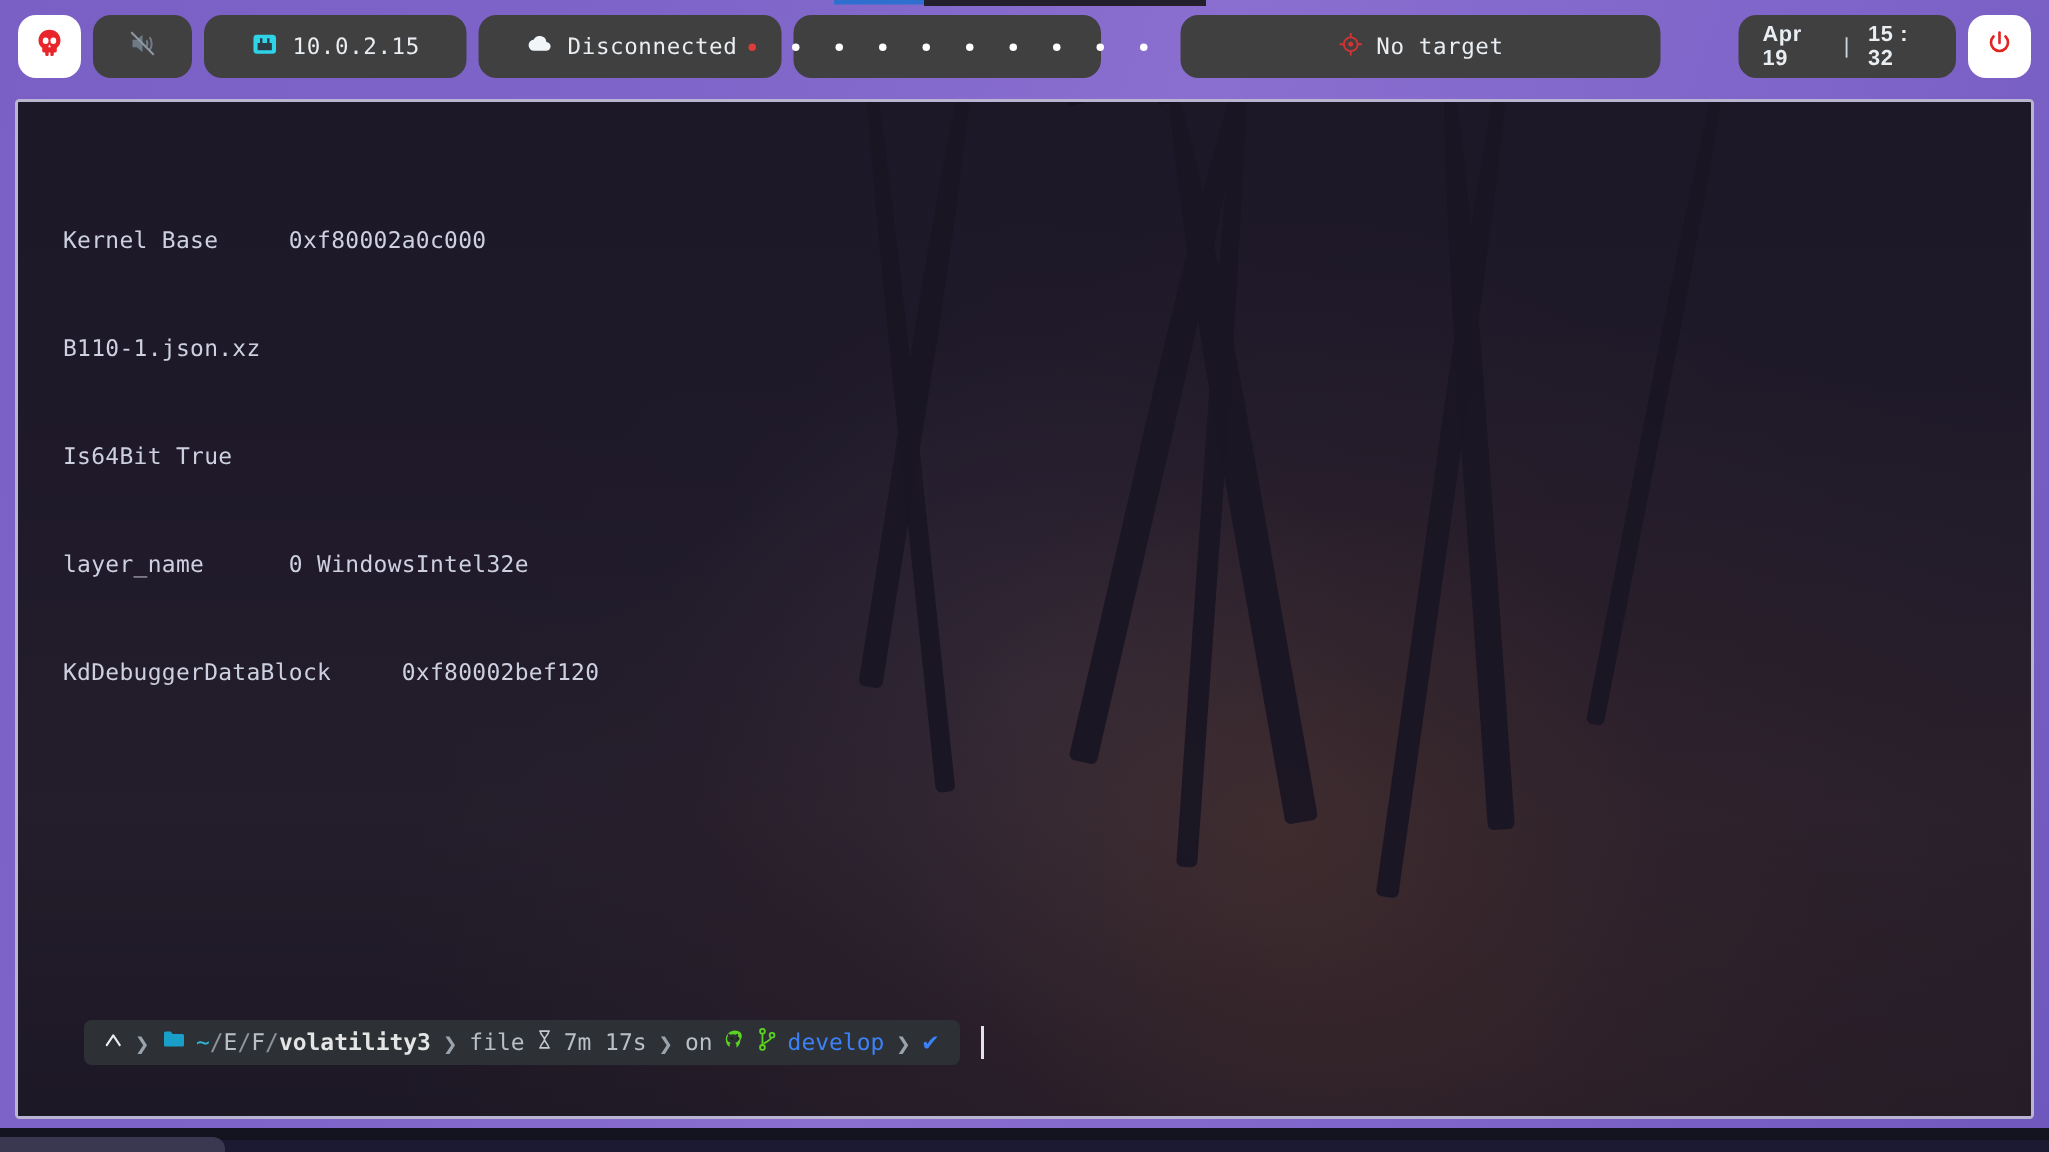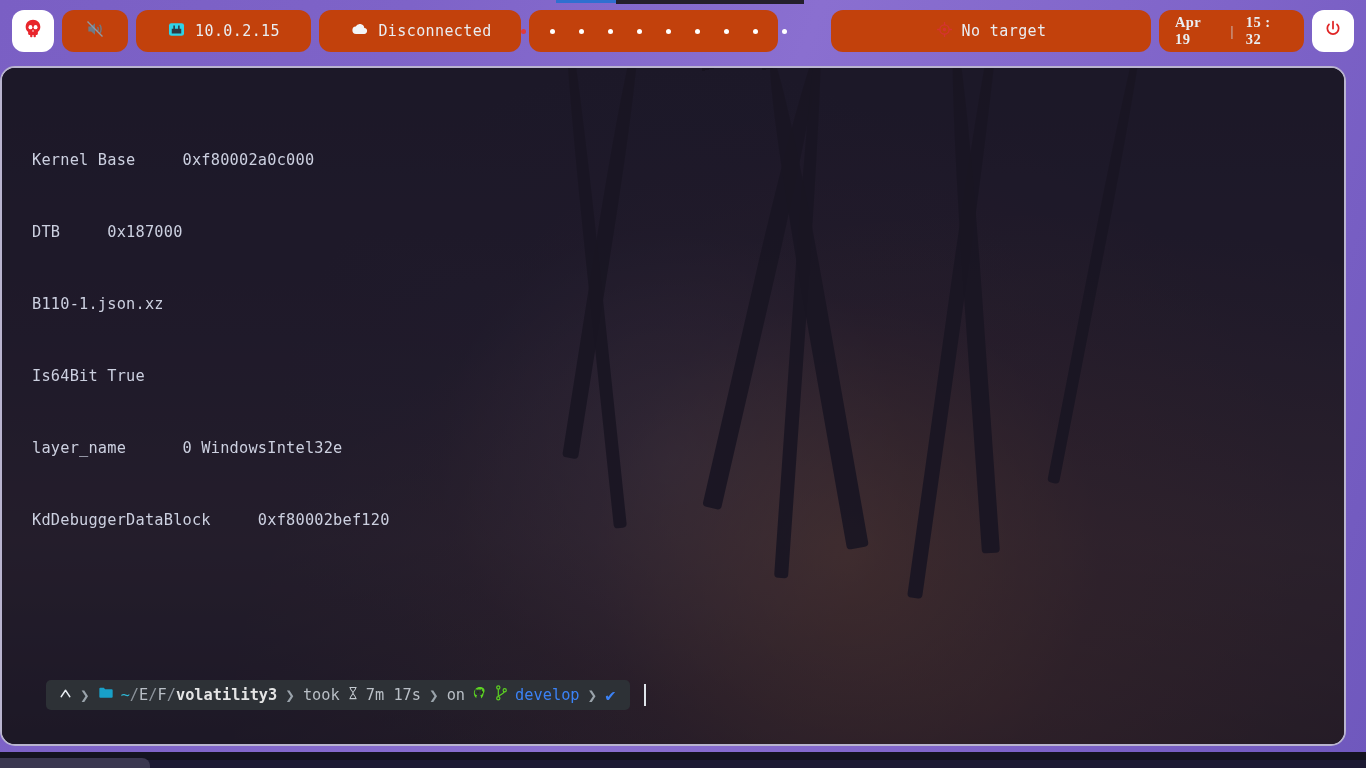--- a/index.html
+++ b/index.html
@@ -45,21 +45,21 @@
     width: 1366px;
     height: 62px;
     display: flex;
     align-items: center;
     gap: 8px;
     padding: 0 12px;
     z-index: 10;
   }
 
   .pill {
-    background: #c2410c;
+    background: #404040;
     border-radius: 12px;
     height: 42px;
     display: flex;
     align-items: center;
     justify-content: center;
     gap: 9px;
     color: #e9eef3;
     font-size: 15px;
     letter-spacing: 0.4px;
     padding: 0 16px;
@@ -75,46 +75,46 @@
     align-items: center;
     justify-content: center;
   }
 
   #pill-launcher { width: 42px; padding: 0; flex: 0 0 42px; }
   #pill-volume   { width: 66px; padding: 0; flex: 0 0 66px; }
   #pill-network  { flex: 0 0 175px; }
   #pill-vpn      { flex: 0 0 202px; }
   #pill-workspaces { flex: 1 1 auto; min-width: 0; }
   #pill-target   { flex: 0 0 320px; margin-left: 45px; }
-  #pill-clock    { flex: 0 0 145px; font-weight: bold; font-family: Liberation Serif, serif; font-size: 14.5px; }
+  #pill-clock    { flex: 0 0 145px; font-weight: bold; font-family: Liberation Sans, sans-serif; font-size: 14.5px; margin-left: 44px; }
   #pill-power    { flex: 0 0 42px; }
 
   .workspace-dots {
     display: flex;
     align-items: center;
     gap: 24px;
   }
   .ws-dot {
     width: 5px; height: 5px;
     border-radius: 50%;
     background: #ffffff;
   }
   .ws-dot.active { background: #e03b3b; }
 
   .clock-sep { color: #cfd6de; margin: 0 3px; font-weight: normal; }
 
   
   #terminal-window {
     position: absolute;
-    left: 0;
+    left: 10px;
     top: 66px;
     width: 1346px;
     height: 680px;
     border: 2px solid #b9b4cf;
-    border-radius: 15px;
+    border-radius: 3px;
     background: rgba(26, 23, 38, 0.90);
     overflow: hidden;
     z-index: 8;
   }
 
   
   #term-bg {
     position: absolute;
     inset: 0;
     background:
@@ -325,21 +325,20 @@
     <div class="blade" style="left:772px; top:-50px; width:14px; height:560px; transform:rotate(4deg);"></div>
     <div class="blade" style="left:845px; top:-20px; width:22px; height:500px; transform:rotate(-10deg);"></div>
     <div class="blade" style="left:905px; top:-70px; width:15px; height:600px; transform:rotate(8deg);"></div>
     <div class="blade" style="left:980px; top:-35px; width:18px; height:520px; transform:rotate(-4deg);"></div>
     <div class="blade" style="left:1045px; top:-55px; width:12px; height:470px; transform:rotate(11deg);"></div>
   </div>
   <div id="term-scrim"></div>
 
   <div id="term-content">
     <div class="term-line">Kernel Base     0xf80002a0c000</div>
-    <div class="term-line">DTB     0x187000</div>
     <div class="term-line">B110-1.json.xz</div>
     <div class="term-line">Is64Bit True</div>
     <div class="term-line">layer_name      0 WindowsIntel32e</div>
     <div class="term-line">KdDebuggerDataBlock     0xf80002bef120</div>
     
     
     
     
     
     
@@ -370,21 +369,21 @@
         <span>
           <svg width="16" height="14" viewBox="0 0 24 20" aria-hidden="true">
             <path fill="#18a0c8" d="M2 3.5A1.5 1.5 0 0 1 3.5 2h5.2l2 2.4h9.8A1.5 1.5 0 0 1 22 5.9v9.6a1.5 1.5 0 0 1-1.5 1.5h-17A1.5 1.5 0 0 1 2 15.5z"></path>
           </svg>
         </span>
         <span><span class="c-cyan">~</span><span class="c-dim">/</span><span class="c-gray">E</span><span class="c-dim">/</span><span class="c-gray">F</span><span class="c-dim">/</span><span class="c-cyan-b">volatility3</span></span>
       </span>
       <span class="chev">❯</span>
 
       <span class="pseg">
-        <span class="c-gray">took</span>
+        <span class="c-gray">file</span>
         <span>
           <svg width="12" height="14" viewBox="0 0 16 20" aria-hidden="true">
             <path fill="none" stroke="#c3c9cf" stroke-width="1.5" d="M3 2h10M3 18h10M4 2c0 4 4 5.2 4 8s-4 4-4 8M12 2c0 4-4 5.2-4 8s4 4 4 8"></path>
           </svg>
         </span>
         <span class="c-gray">7m 17s</span>
       </span>
       <span class="chev">❯</span>
 
       <span class="pseg">

